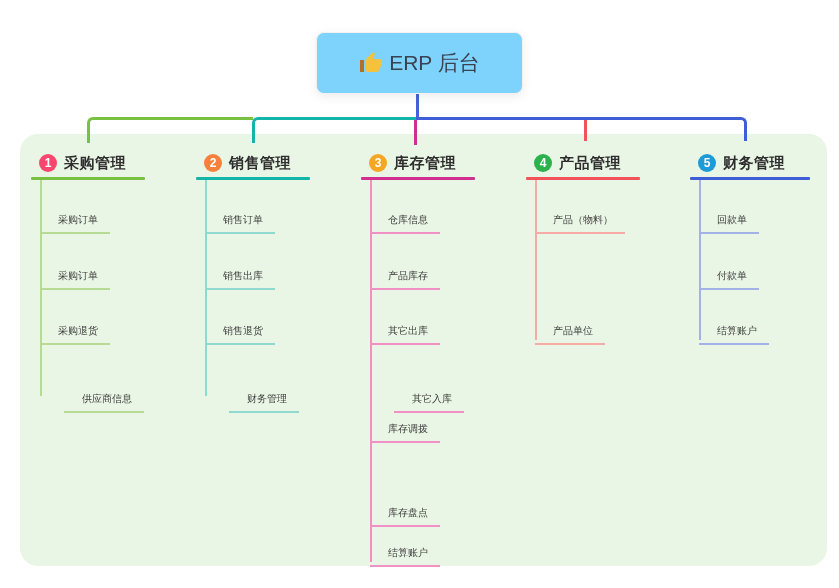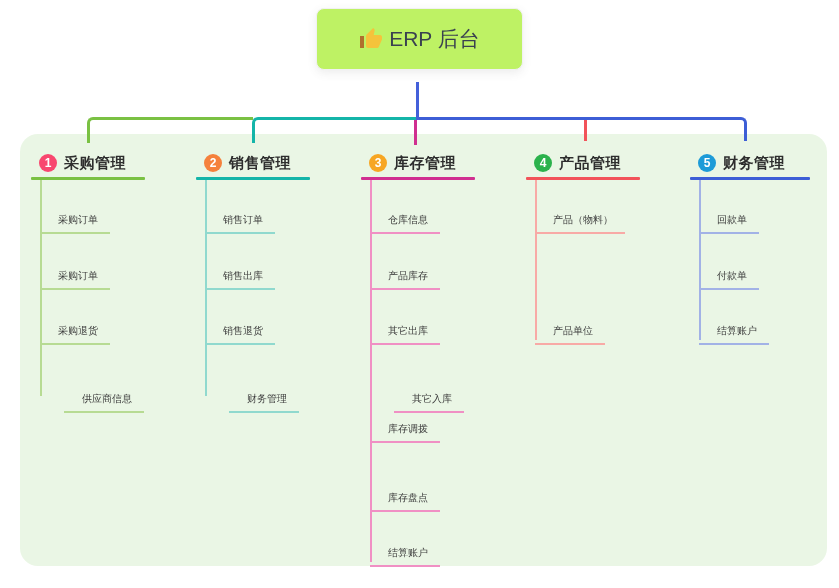--- a/index.html
+++ b/index.html
@@ -8,22 +8,22 @@
     font-family:"Liberation Sans","DejaVu Sans",sans-serif;
     -webkit-font-smoothing:antialiased;
   }
   
   .panel{
     position:absolute;left:20px;top:134px;width:807px;height:432px;
     background:#eaf6e5;border-radius:18px;
   }
   
   .root-node{
-    position:absolute;left:316px;top:8px;width:207px;height:62px;
-    background:#bef264;border:1px solid #f1f1f1;border-radius:8px;
+    position:absolute;left:316px;top:32px;width:207px;height:62px;
+    background:#7dd3fc;border:1px solid #f1f1f1;border-radius:8px;
     box-shadow:0 3px 10px rgba(80,80,80,.10);
     display:flex;align-items:center;justify-content:center;gap:6px;
     font-size:21px;color:#3a4150;font-weight:500;box-sizing:border-box;
   }
   .root-node .ticon{width:24px;height:24px;display:block;}
   
   .conn{position:absolute;box-sizing:border-box;}
   .conn-3{left:414px;top:117px;width:3px;height:28px;background:#d02f90;}
   .conn-4{left:584px;top:117px;width:3px;height:24px;background:#f2535a;}
   .conn-1{left:87px;top:117px;width:166px;height:26px;
@@ -51,21 +51,21 @@
     position:absolute;left:9px;height:26px;display:flex;align-items:flex-end;
     padding:0 12px 5px 18px;border-bottom:2px solid var(--light);
     font-size:10px;color:#3e3e3e;white-space:nowrap;width:max-content;cursor:pointer;
   }
   .b1{--main:#7ac143;--light:#b7db93;--badge:#f8476f;}
   .b2{--main:#14b5a9;--light:#90d9ce;--badge:#f5813c;}
   .b3{--main:#d02f90;--light:#f090c4;--badge:#f7a623;}
   .b4{--main:#f2535a;--light:#f8aaa6;--badge:#2bb24c;}
   .b5{--main:#3d5ed6;--light:#a2b2e6;--badge:#1d9bd8;}
   .r0{top:53px;} .r1{top:109px;} .r2{top:164px;} .r3{top:232px;margin-left:24px;}
-  .r4{top:262px;} .r5{top:331px;} .r6{top:386px;}
+  .r4{top:262px;} .r5{top:346px;} .r6{top:386px;}
 </style>
 </head>
 <body>
 
 <div class="panel"></div>
 
 <div class="conn conn-3"></div>
 <div class="conn conn-4"></div>
 <div class="conn conn-1"></div>
 <div class="conn conn-2"></div>

